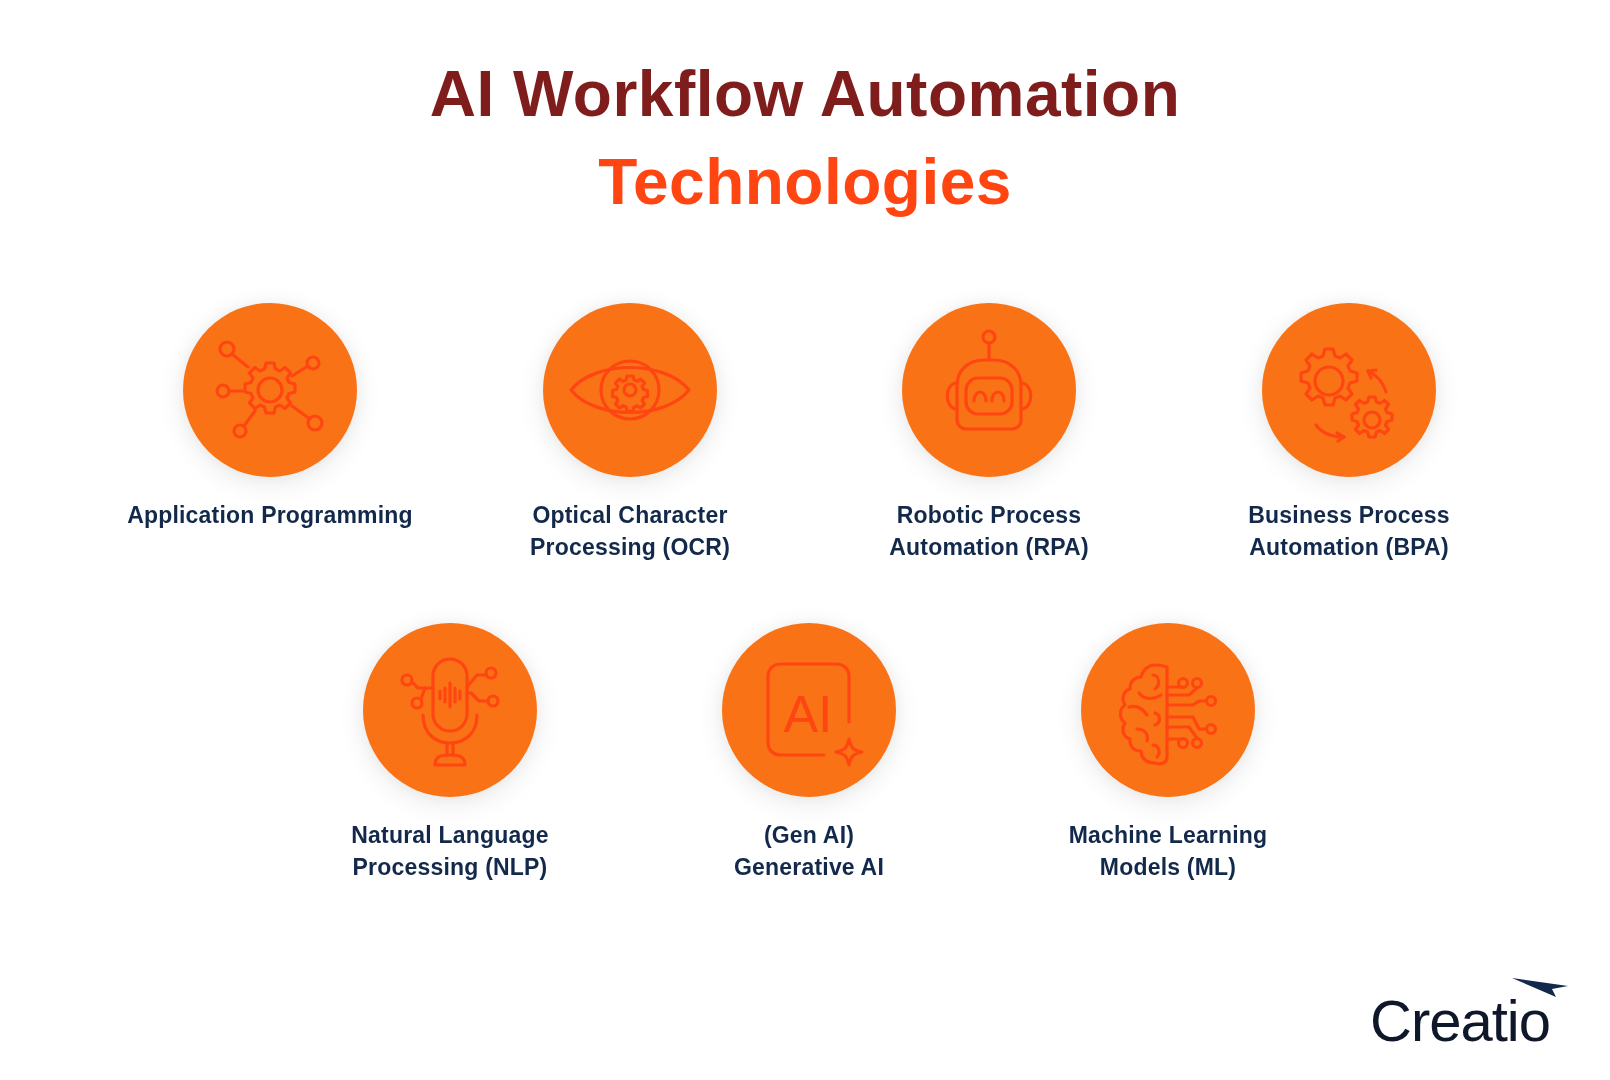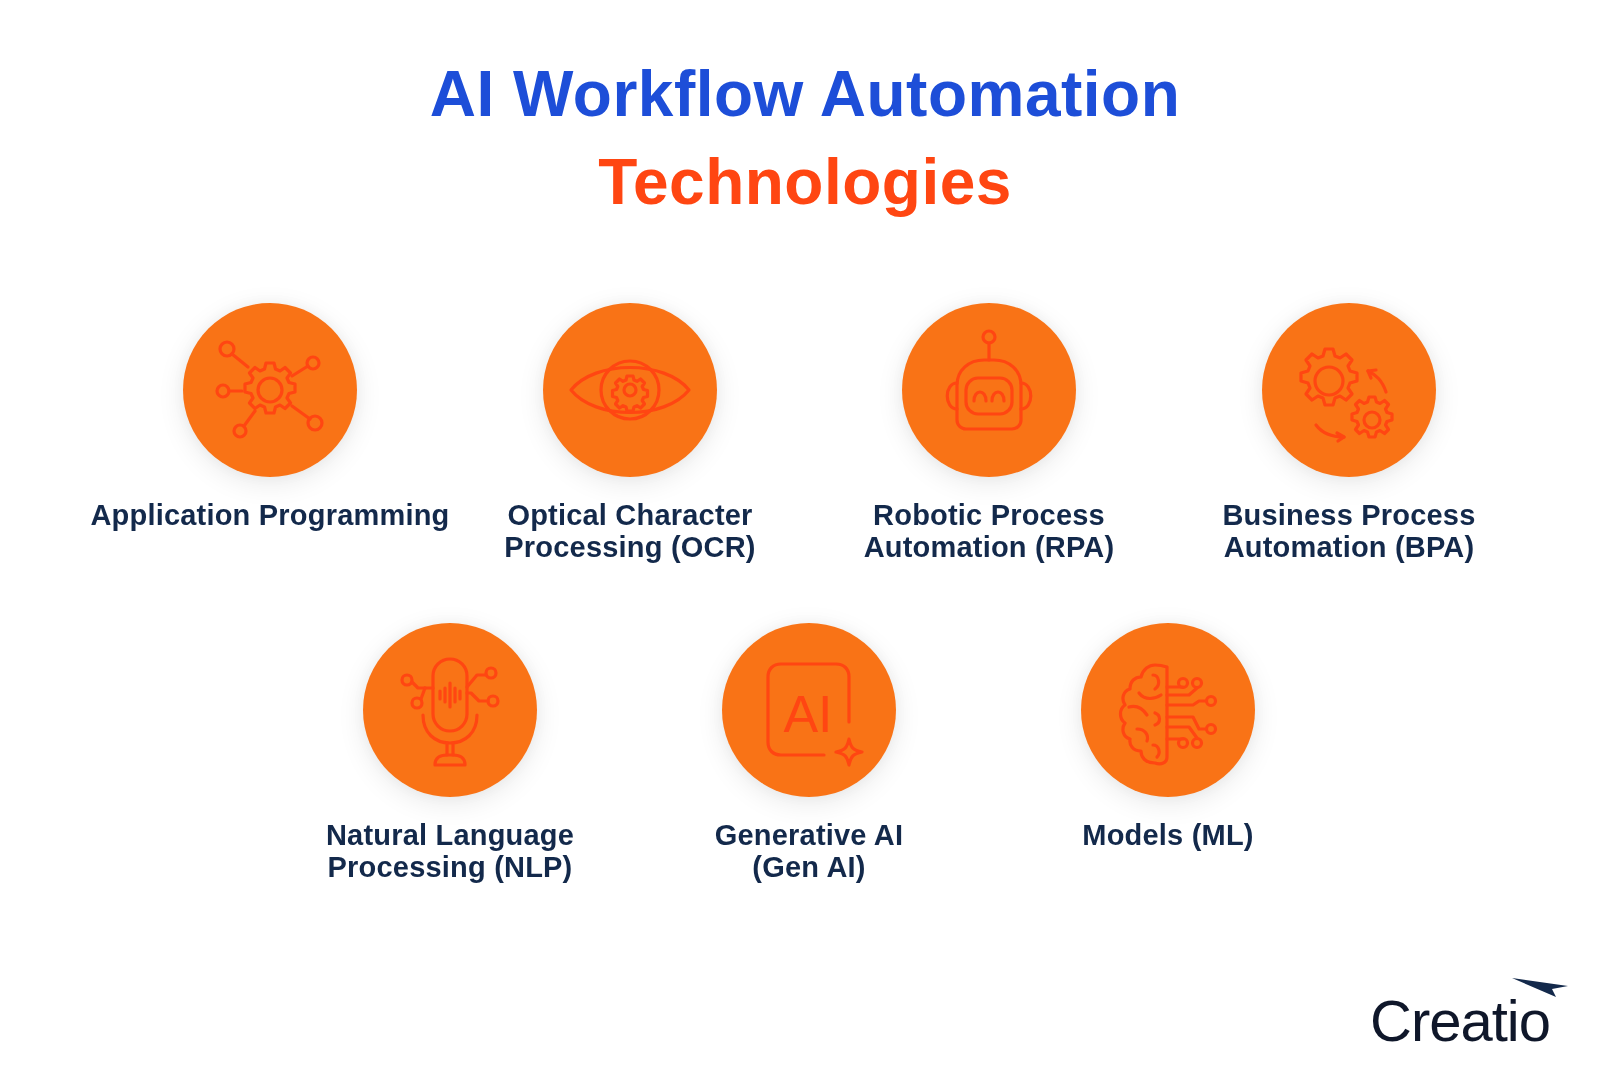--- a/index.html
+++ b/index.html
@@ -4,33 +4,33 @@
 <style>
   html, body { margin:0; padding:0; }
   body {
     width:1610px; height:1080px; background:#ffffff; position:relative; overflow:hidden;
     font-family: "Liberation Sans", "DejaVu Sans", sans-serif;
   }
   .title {
     position:absolute; left:0; width:1610px; text-align:center;
     font-weight:700; font-size:64px; letter-spacing:0.5px; line-height:1;
   }
-  .t1 { top:62px; color:#1d4ed8;text-align:center; }
+  .t1 { top:62px; color:#7f1d1d;text-align:center; }
   .t2 { top:150px; color:#ff4612; }
   .item { position:absolute; width:380px; margin-left:-190px; text-align:center; }
   .circle {
     position:absolute; left:103px; top:0; width:174px; height:174px; border-radius:50%;
     background:#f97316;
     box-shadow: 0 6px 28px rgba(0,0,0,0.09), 0 0 14px rgba(0,0,0,0.04);
     display:flex; align-items:center; justify-content:center;
   }
   .circle svg { width:130px; height:130px; }
   .label {
     position:absolute; left:0; top:196px; width:380px;
-    color:#13294b; font-weight:700; font-size:29px; line-height:32px; letter-spacing:0.2px;
+    color:#13294b; font-weight:700; font-size:23px; line-height:32px; letter-spacing:0.2px;
   }
   .label span { display:block; }
   .logo { position:absolute; left:1370px; top:980px; width:215px; height:70px; }
   .logo-text {
     position:absolute; left:0; bottom:0; color:#0f172a; font-size:58px; font-weight:400;
     letter-spacing:-1px; line-height:1;
   }
   .logo svg { position:absolute; left:140px; top:-4px; }
 </style>
 </head>
@@ -145,22 +145,22 @@
 
 <div class="item" style="left:809px; top:623px;">
   <div class="circle">
     <svg viewBox="0 0 130 130" fill="none" stroke="#ff4612" stroke-width="3.2" stroke-linecap="round" stroke-linejoin="round">
       <path d="M105 77 V32 C105 24, 100 19, 92 19 H37 C29 19, 24 24, 24 32 V97 C24 105, 29 110, 37 110 H80"></path>
       <text x="64" y="87" text-anchor="middle" fill="#ff4612" stroke="none" font-size="52" font-family="Liberation Sans, sans-serif" font-weight="400">AI</text>
       <path d="M105 94 C107 103, 109 105, 118 107 C109 109, 107 111, 105 120 C103 111, 101 109, 92 107 C101 105, 103 103, 105 94 Z"></path>
     </svg>
   </div>
   <div class="label">
+    <span>(Gen AI)</span>
     <span>Generative AI</span>
-    <span>(Gen AI)</span>
   </div>
 </div>
 
 <div class="item" style="left:1168px; top:623px;">
   <div class="circle">
     <svg viewBox="0 0 130 130" fill="none" stroke="#ff4612" stroke-width="3.2" stroke-linecap="round" stroke-linejoin="round">
       <path d="M64 22 V112 C64 118, 58 120, 52 118 C42 118, 38 112, 38 106 C30 106, 26 100, 27 94 C20 92, 18 84, 22 78 C16 74, 16 64, 22 60 C18 54, 20 46, 27 44 C27 36, 32 32, 38 32 C40 24, 46 20, 52 20 C58 20, 64 22, 64 22 Z"></path>
       <path d="M50 30 C56 30, 58 40, 52 44"></path>
       <path d="M36 48 C42 56, 52 54, 58 50"></path>
       <path d="M26 62 C34 60, 40 64, 44 70"></path>
@@ -175,20 +175,21 @@
         <path d="M64 60 H90 L96 56 H103"></path>
       <circle cx="108" cy="84" r="4.5"></circle>
         <path d="M64 72 H90 L96 84 H103"></path>
       <circle cx="94" cy="98" r="4.5"></circle>
         <path d="M64 82 H86 L94 93"></path>
       <circle cx="80" cy="98" r="4.5"></circle>
         <line x1="64" y1="94" x2="80" y2="94"></line>
     </svg>
   </div>
   <div class="label">
+    <span>Machine Learning</span>
     <span>Models (ML)</span>
   </div>
 </div>
 
 <div class="logo">
   <svg width="60" height="22" viewBox="0 0 60 22">
     <path d="M2 2 L58 10 L42 13 L46 21 Z" fill="#13294b"></path>
   </svg>
   <div class="logo-text">Creatio</div>
 </div>

